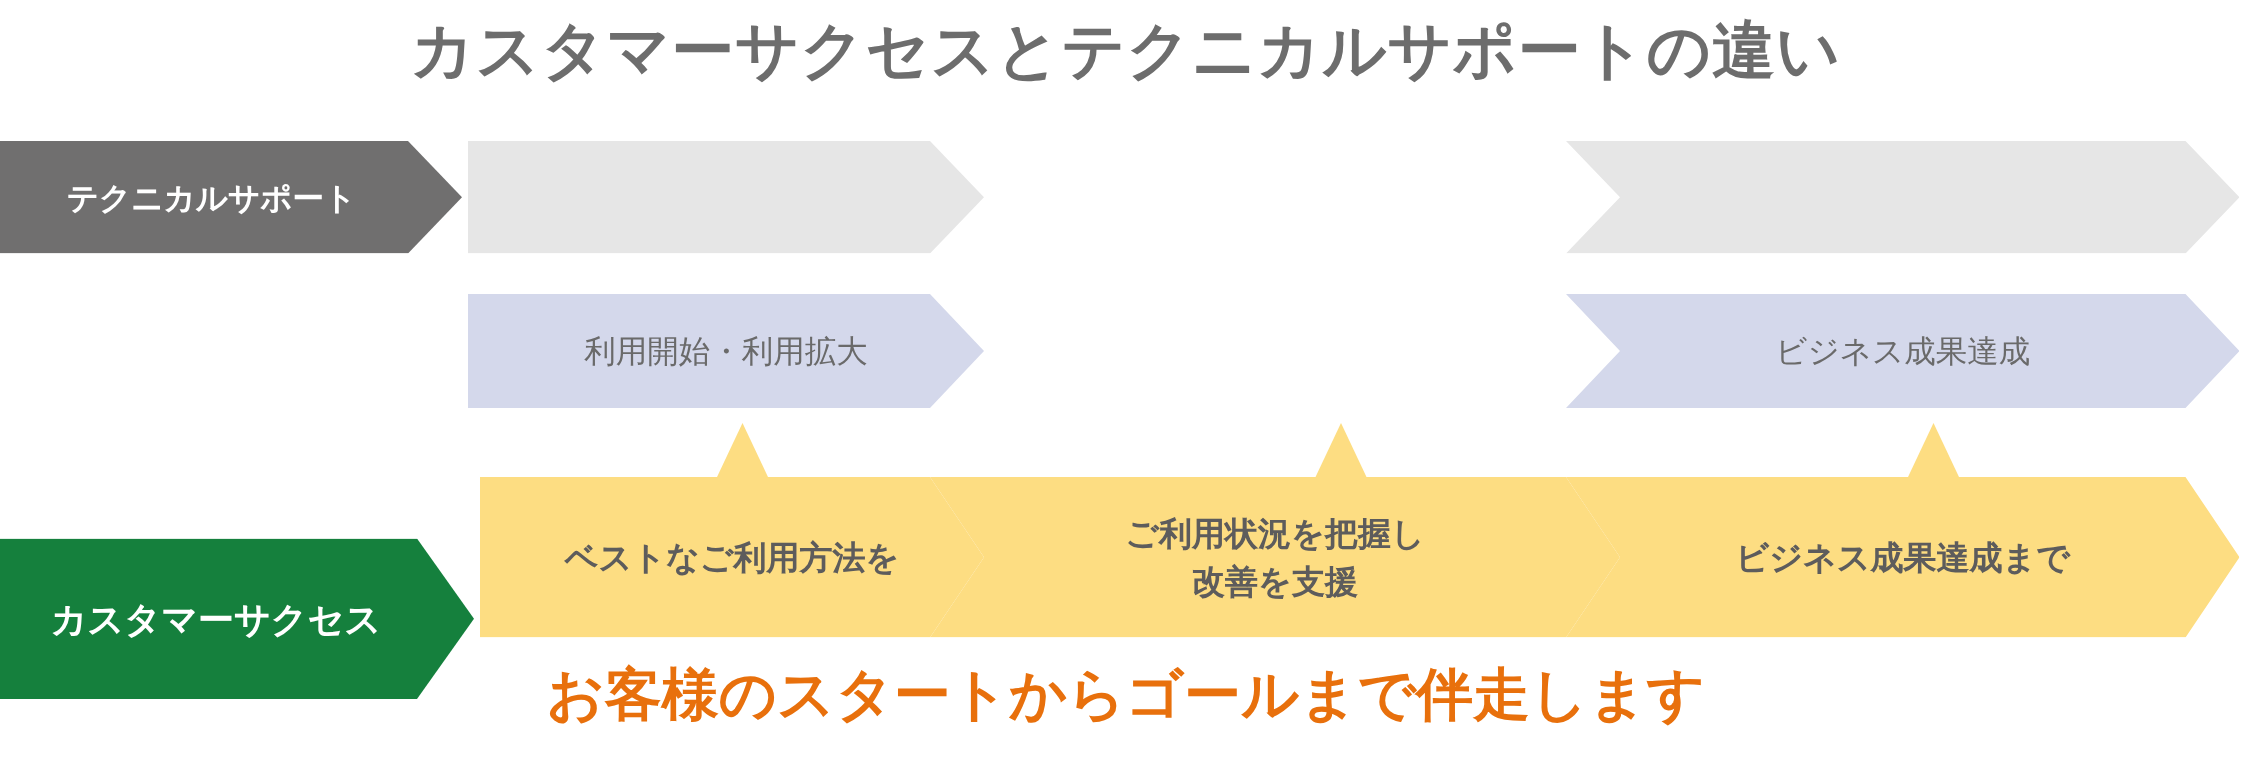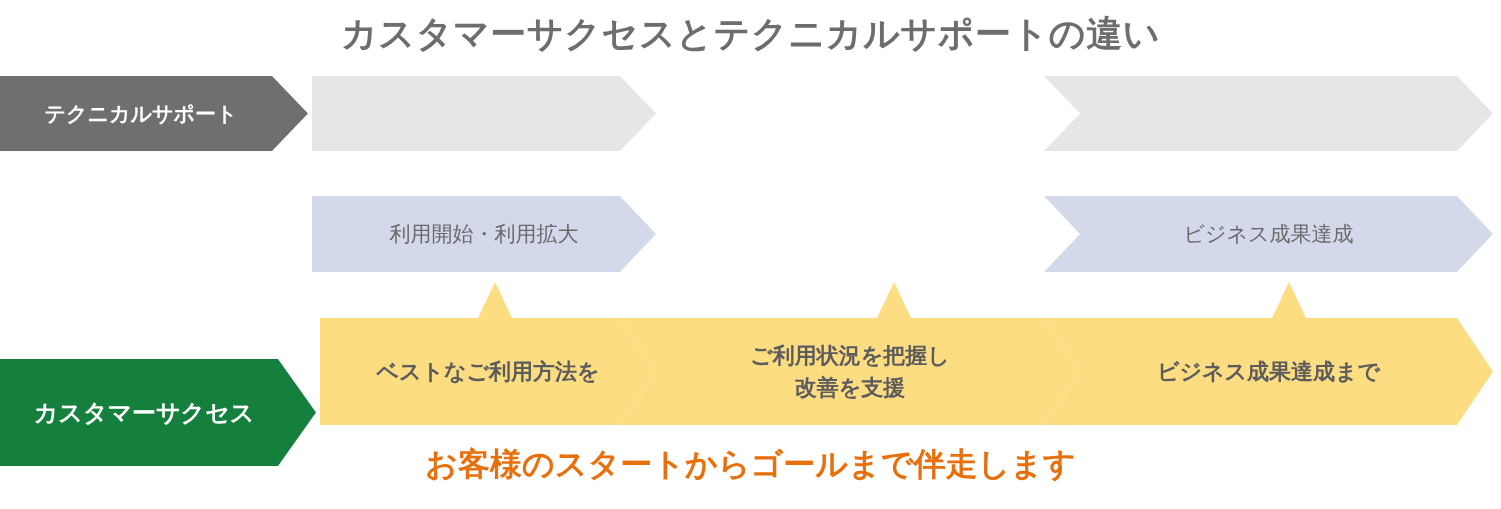--- a/index.html
+++ b/index.html
@@ -20,35 +20,35 @@
     height: 509px;
   }
 
   
   .title {
     position: absolute;
     left: 0;
     top: 8px;
     width: 1501px;
     text-align: center;
-    font-size: 36px;
+    font-size: 42px;
     font-weight: bold;
     color: #6d6d6d;
     letter-spacing: 0.5px;
     line-height: 52px;
     white-space: nowrap;
   }
 
   
   .row {
     position: absolute;
     left: 0;
     width: 1501px;
   }
-  #row-support { top: 76px;  height: 75px; border-radius: 21px; }
+  #row-support { top: 94px;  height: 75px; border-radius: 21px; }
   #row-customer { top: 196px; height: 76px; }
   #row-success  { top: 318px; height: 107px; }
 
   
   .label-tab {
     position: absolute;
     left: 0;
     top: 0;
     height: 100%;
     display: flex;
@@ -134,21 +134,21 @@
     border-bottom: 36px solid #fddd82;
   }
 
   
   .footer {
     position: absolute;
     left: 0;
     top: 442px;
     width: 1501px;
     text-align: center;
-    font-size: 32px;
+    font-size: 38px;
     font-weight: bold;
     color: #e8700c;
     line-height: 44px;
     white-space: nowrap;
   }
 </style>
 </head>
 <body>
 
 <div id="canvas">

